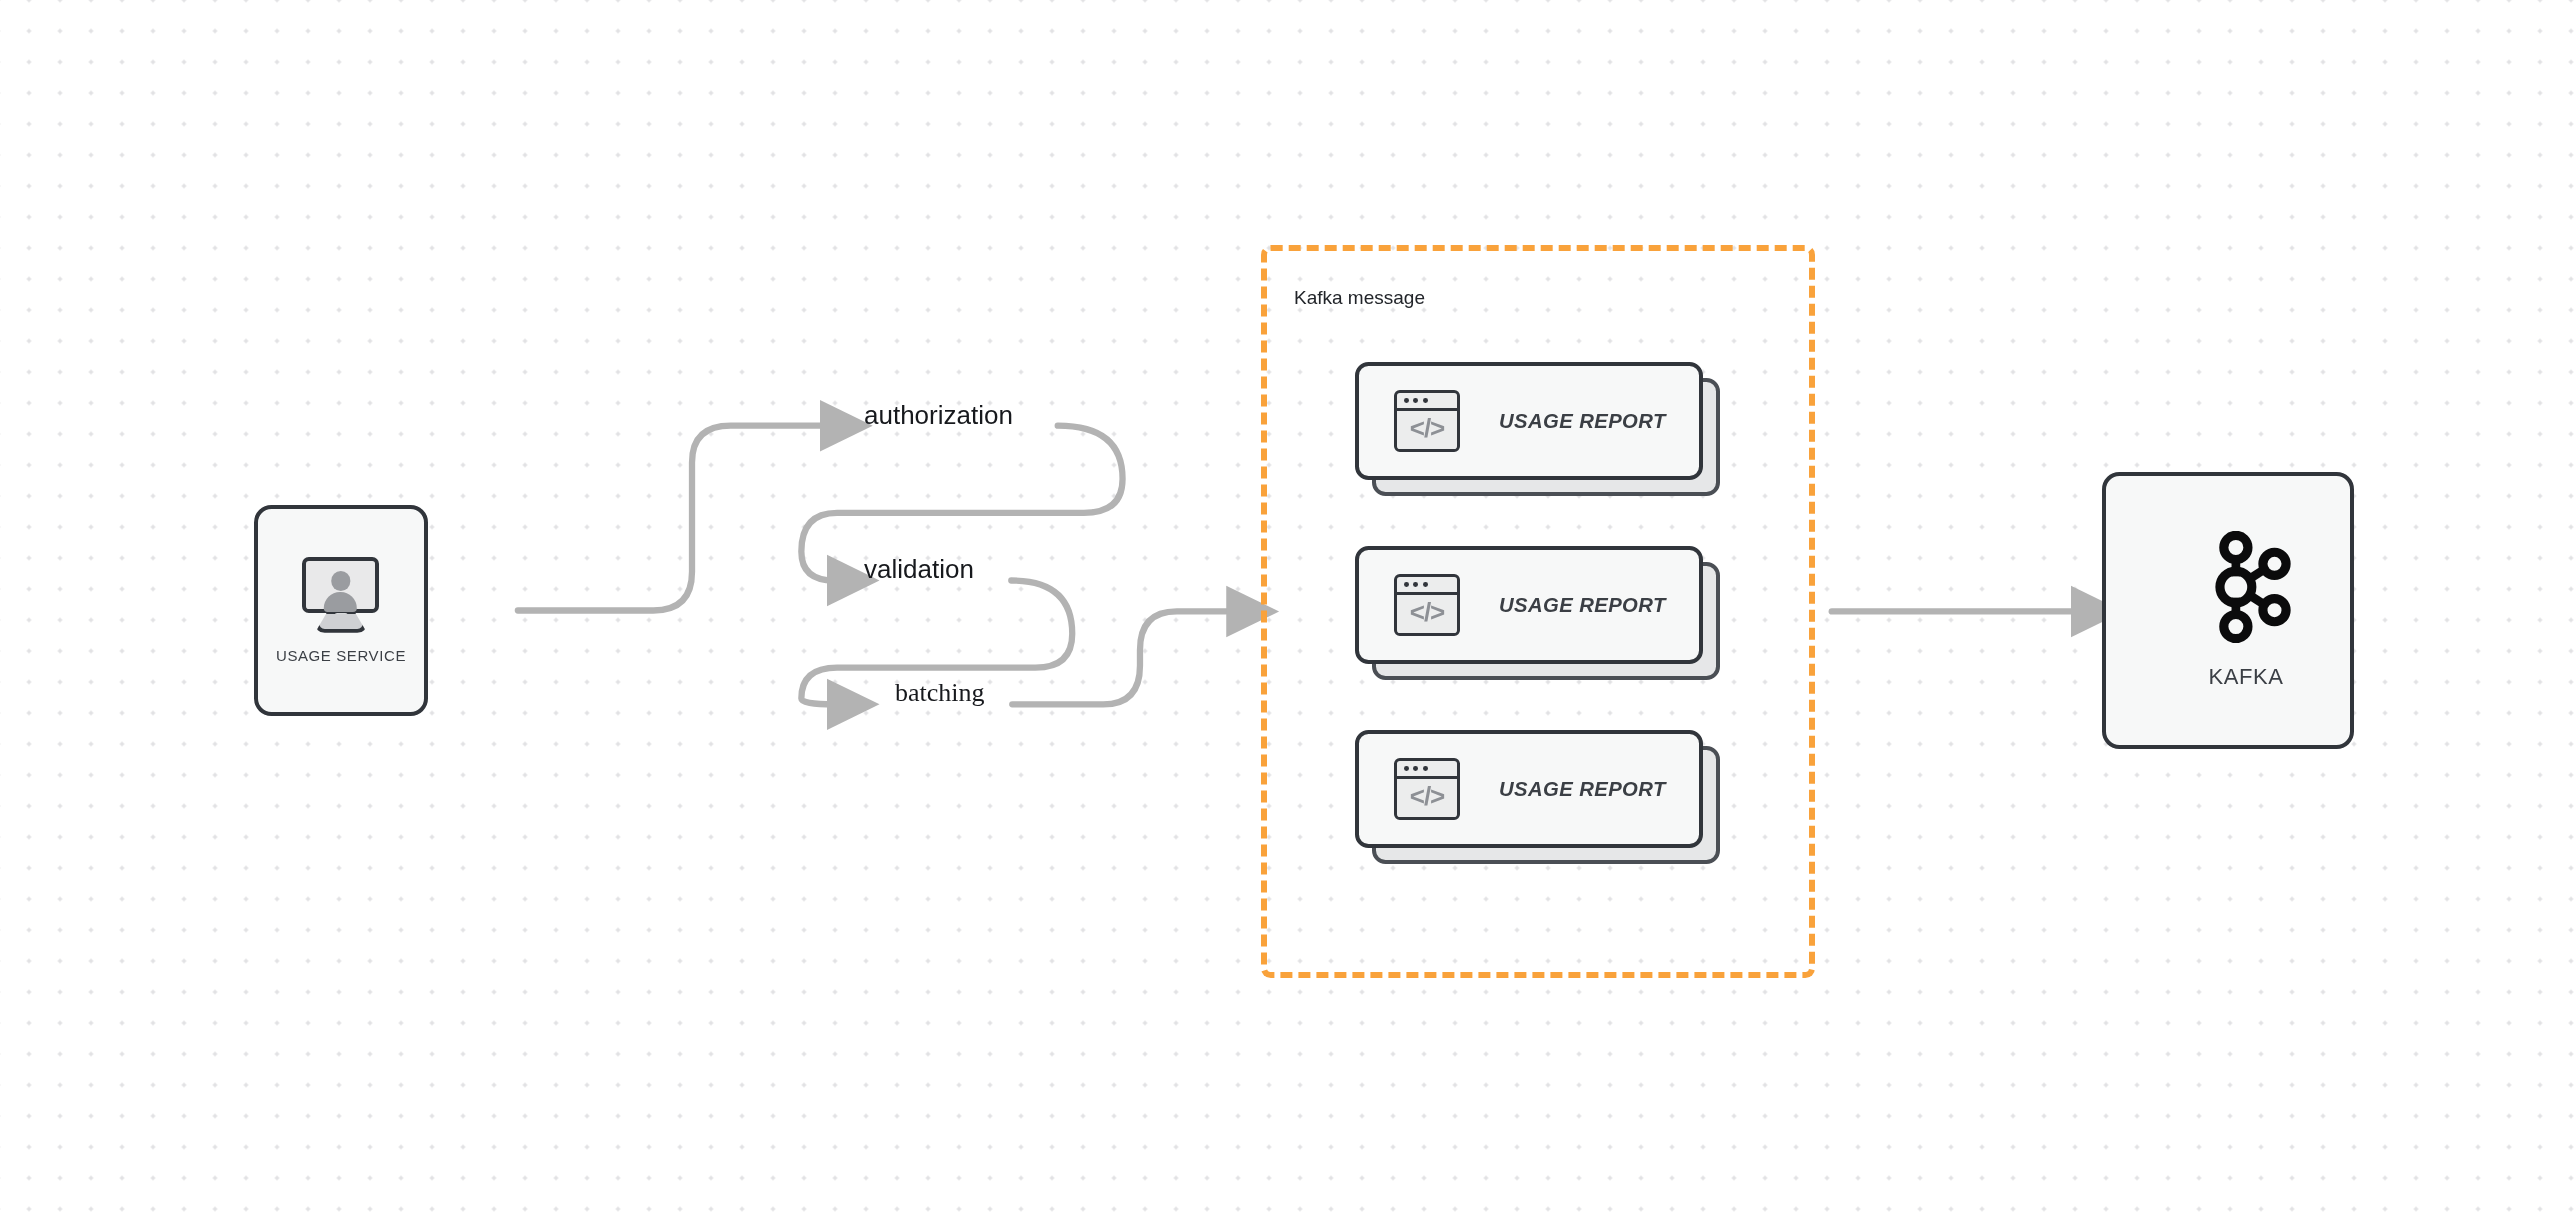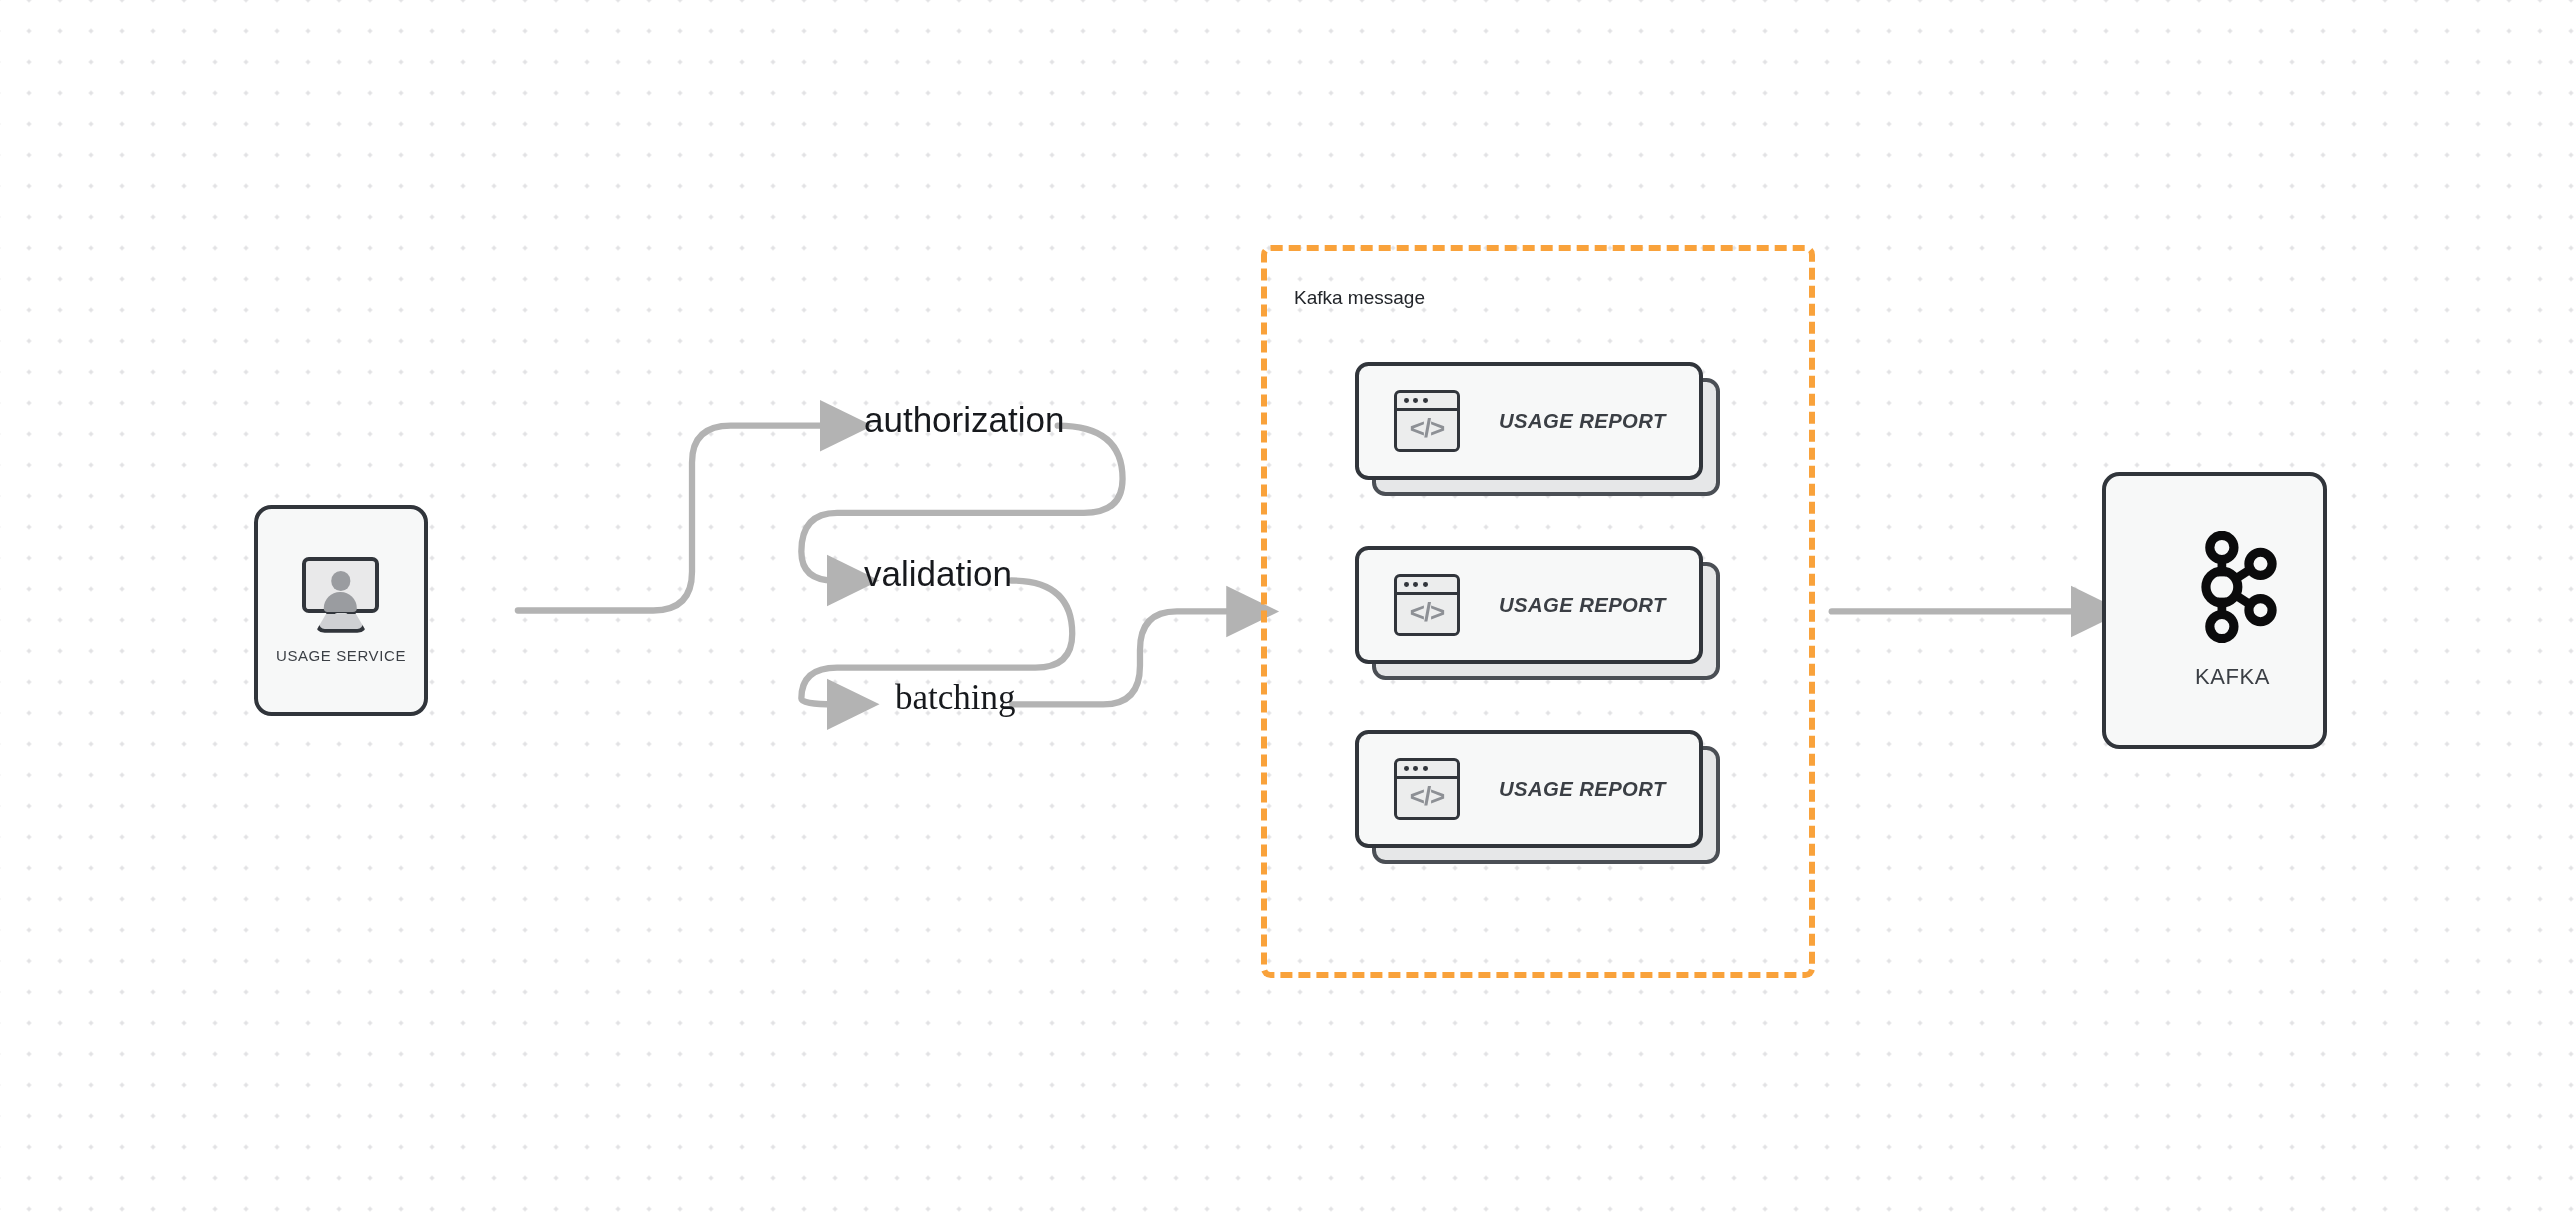--- a/index.html
+++ b/index.html
@@ -56,21 +56,21 @@
   }
   .mon-base{
     position:absolute;left:50%;top:53px;transform:translateX(-50%);
     width:52px;height:23px;box-sizing:border-box;
     background:#cfd0d3;border:4.4px solid #31353b;
     border-radius:3.9px 3.9px 9.7px 9.7px;
     clip-path:polygon(26% 0,74% 0,100% 100%,0% 100%);
   }
 
   
-  #kafka-node{left:2102px;top:472px;width:225px;height:277px;padding-left:36px;}
+  #kafka-node{left:2102px;top:472px;width:252px;height:277px;padding-left:36px;}
   #kafka-node .node-label{font-size:22px;margin-top:21px;}
 
   
   #kafka-message-group{
     position:absolute;left:1261px;top:245px;width:554px;height:733px;
     box-sizing:border-box;
     border:6.8px dashed #f9a23b;
     border-radius:9.7px;
   }
   #kafka-message-title{
@@ -106,21 +106,21 @@
     display:flex;align-items:center;justify-content:center;
     color:#8d9095;font-size:26px;font-weight:bold;line-height:1;
     font-family:"Liberation Sans", sans-serif;letter-spacing:-1px;
   }
   .report-label{
     margin-left:39px;font-size:20.3px;font-style:italic;font-weight:bold;
     color:#3b3f45;letter-spacing:0.4px;white-space:nowrap;
   }
 
   .flow-label{
-    position:absolute;font-size:35px;color:#17191d;white-space:nowrap;
+    position:absolute;font-size:26px;color:#17191d;white-space:nowrap;
   }
 </style>
 </head>
 <body>
 
 <div class="canvas">
 
   <svg class="layer" viewBox="0 0 2662 1262" width="2576" height="1221">
     <defs>
       <marker id="ah" markerWidth="9" markerHeight="9" refX="1.2" refY="4.5" orient="auto" markerUnits="strokeWidth">

